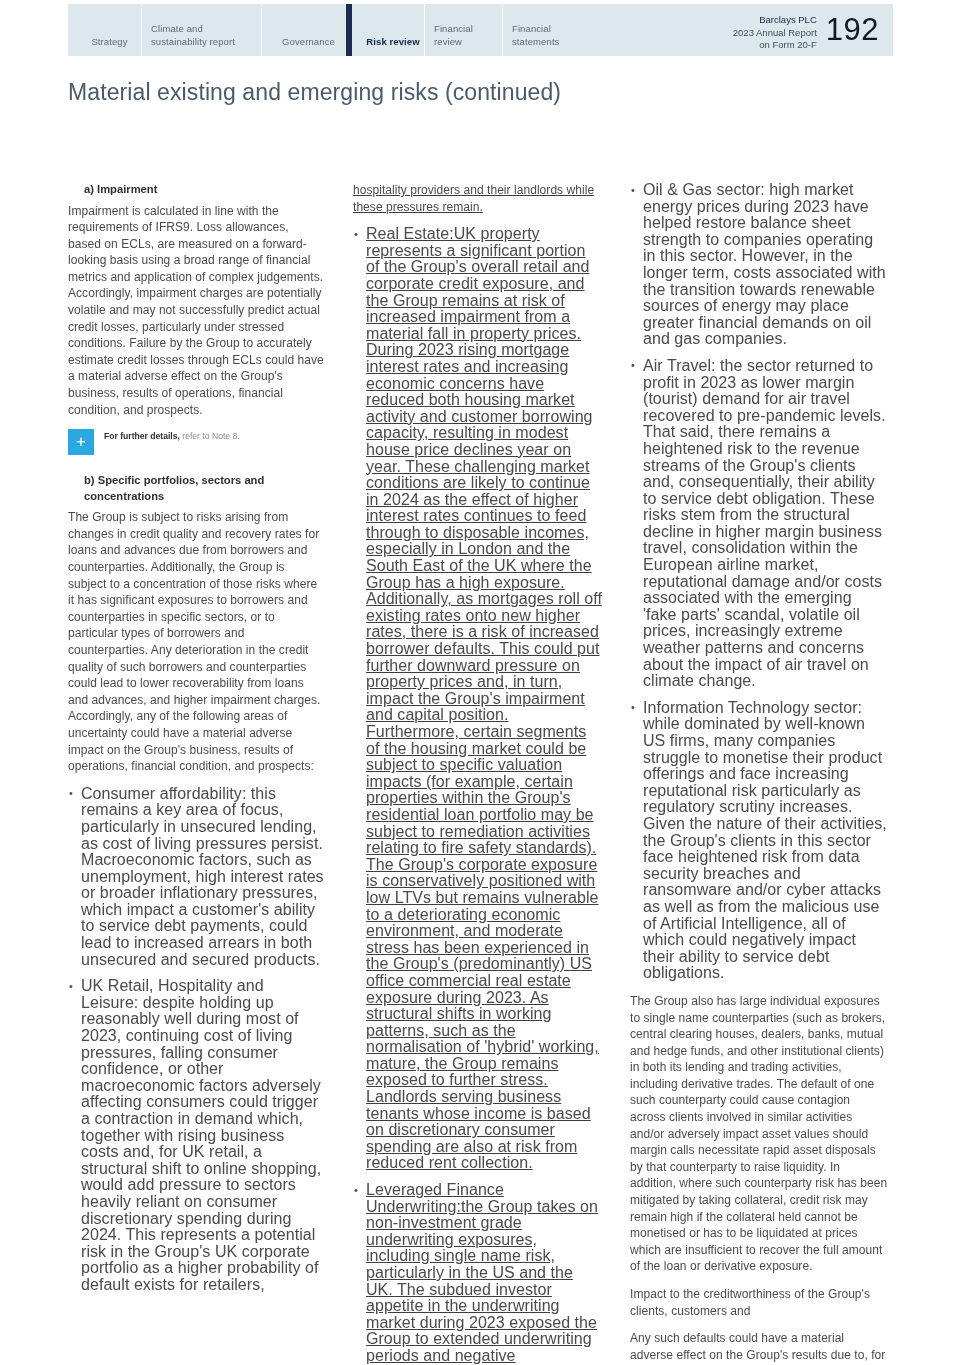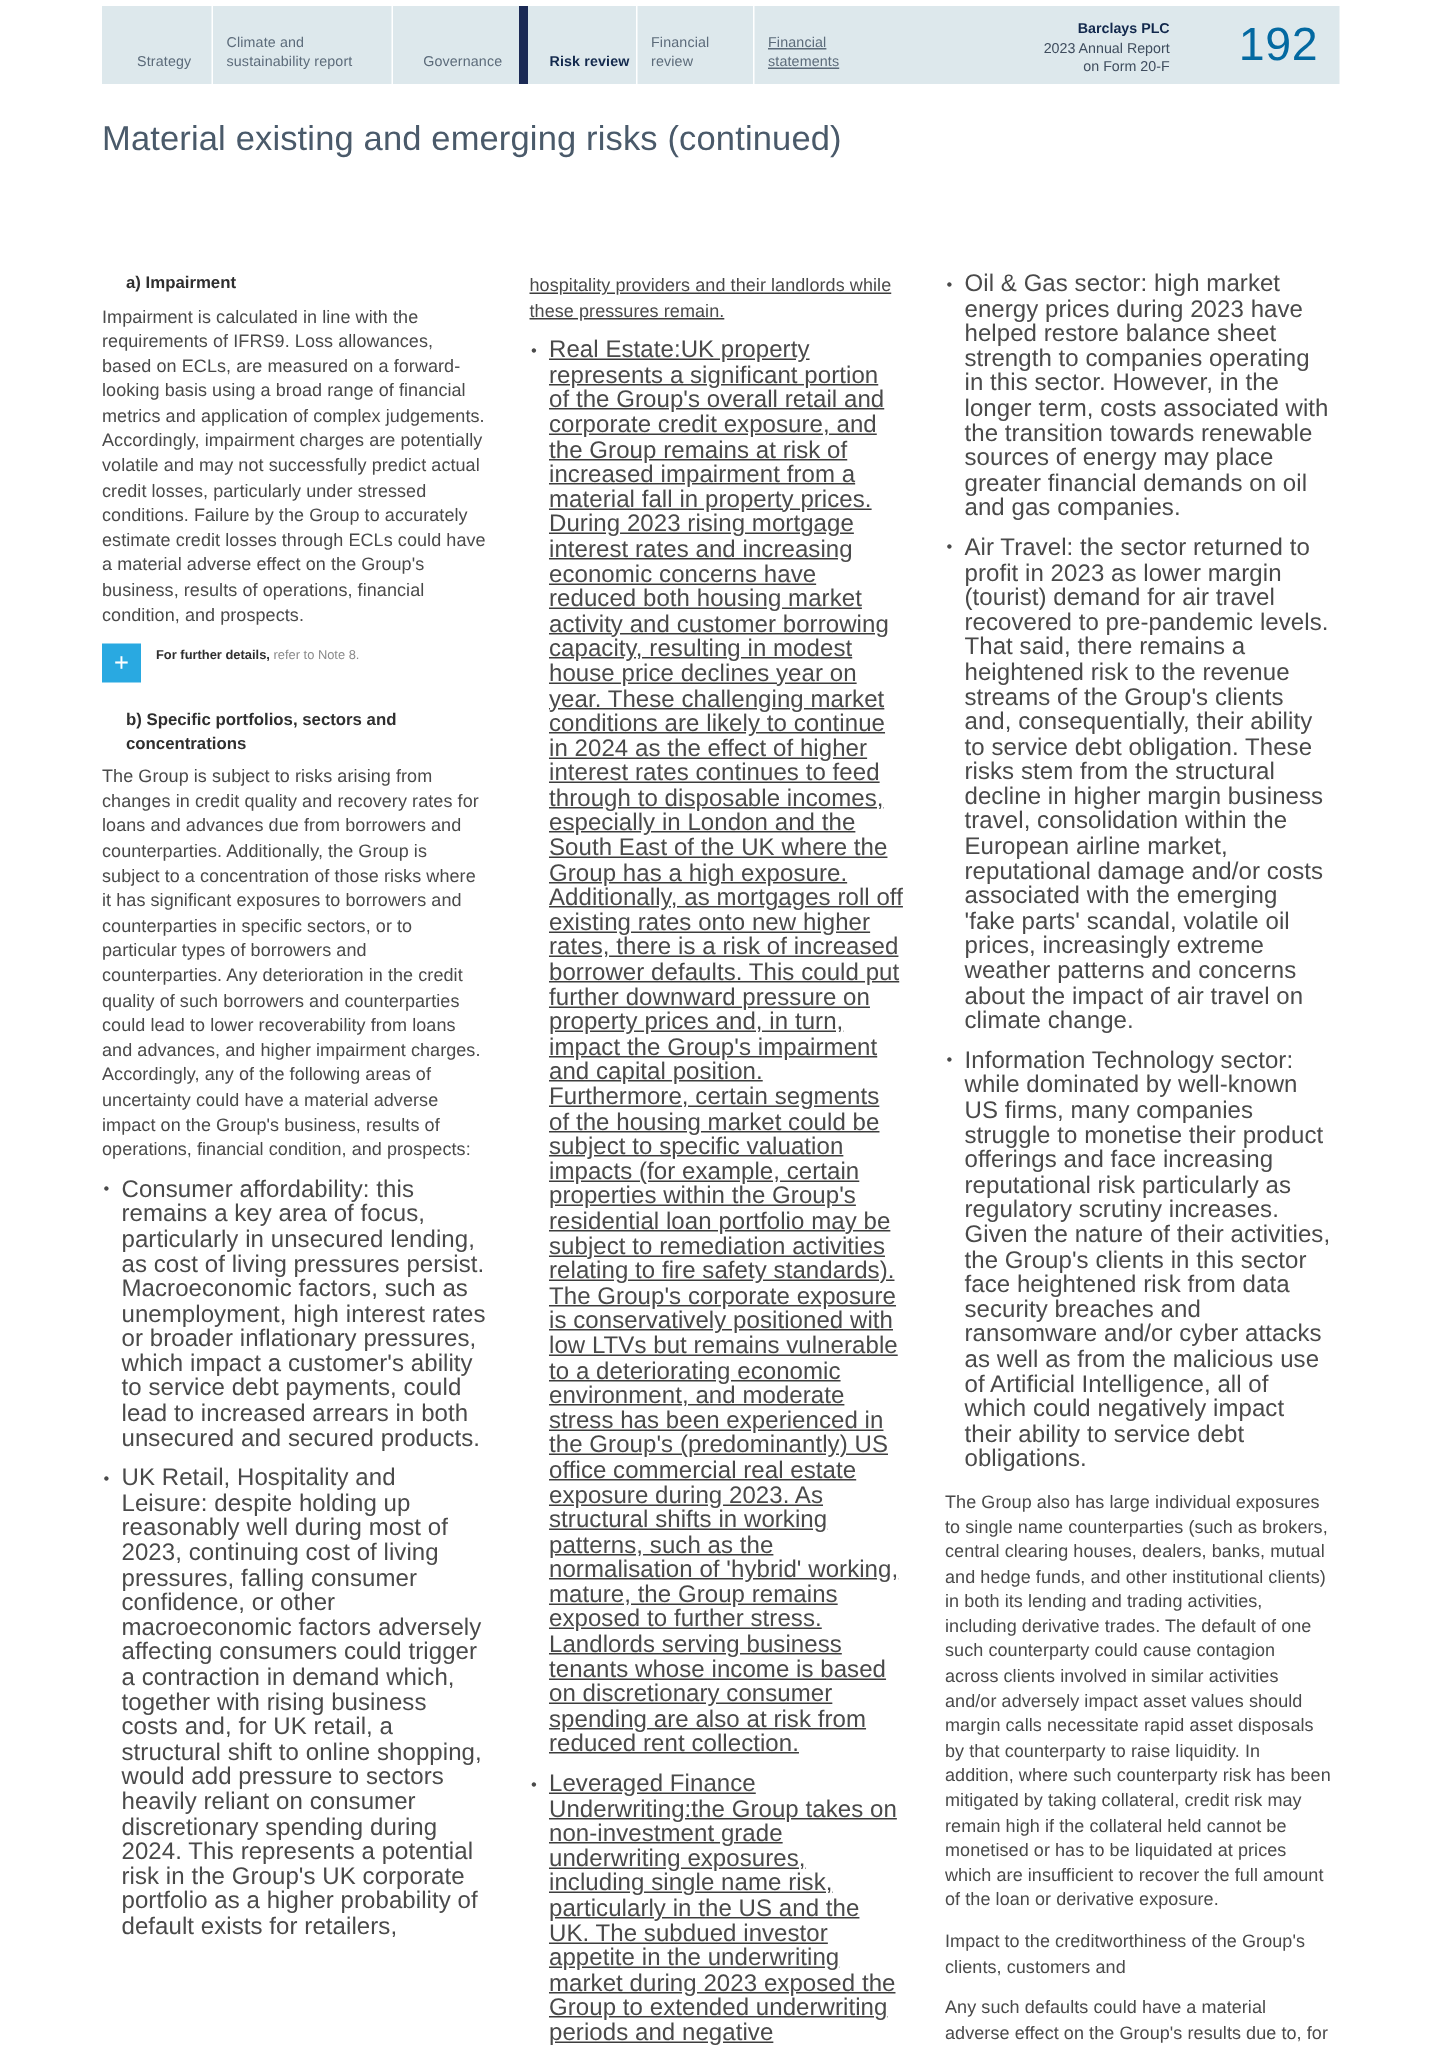--- a/index.html
+++ b/index.html
@@ -60,45 +60,44 @@
     top: 0;
     bottom: 0;
     width: 6px;
     background: #1b2a55;
   }
   .nav-tab.t-strategy   { width: 73px; }
   .nav-tab.t-climate    { width: 120px; }
   .nav-tab.t-governance { width: 85px; }
   .nav-tab.t-risk       { width: 78px; padding-left: 16px; }
   .nav-tab.t-finrev     { width: 78px; }
-  .nav-tab.t-finstate   { width: 90px; text-decoration: underline; }
+  .nav-tab.t-finstate   { width: 90px; }
   .nav-spacer { flex: 1 1 auto; }
 
   .header-right {
     display: flex;
     align-items: flex-start;
     padding-top: 9px;
     padding-right: 14px;
     gap: 9px;
   }
   .hr-lines {
     text-align: right;
     font-size: 9.5px;
     line-height: 12.5px;
     color: #3f4d5e;
     padding-top: 1px;
   }
-  .hr-lines .strong { font-weight: bold; color: #12284c; }
+  .hr-lines .strong { font-weight: normal; color: #12284c; }
   .page-number {
     font-size: 31px;
     line-height: 33px;
-    color: #0369a1;
+    color: #0f172a;
     font-weight: 300;
     letter-spacing: 0.5px;
-    margin-left: 37px;
   }
 
   
   .page-title {
     position: absolute;
     left: 68px;
     top: 62px;
     font-size: 23px;
     line-height: 30px;
     color: #4a5a6a;

